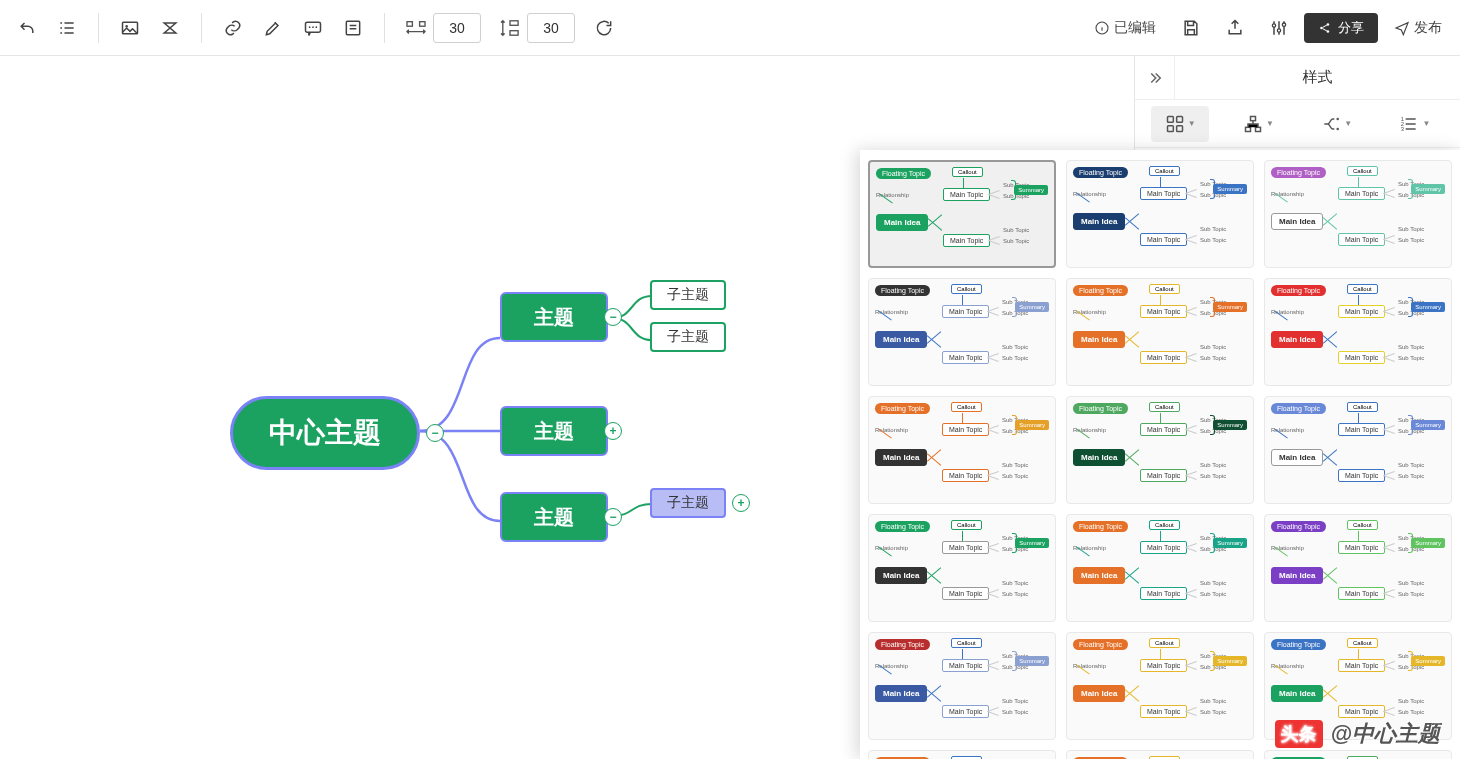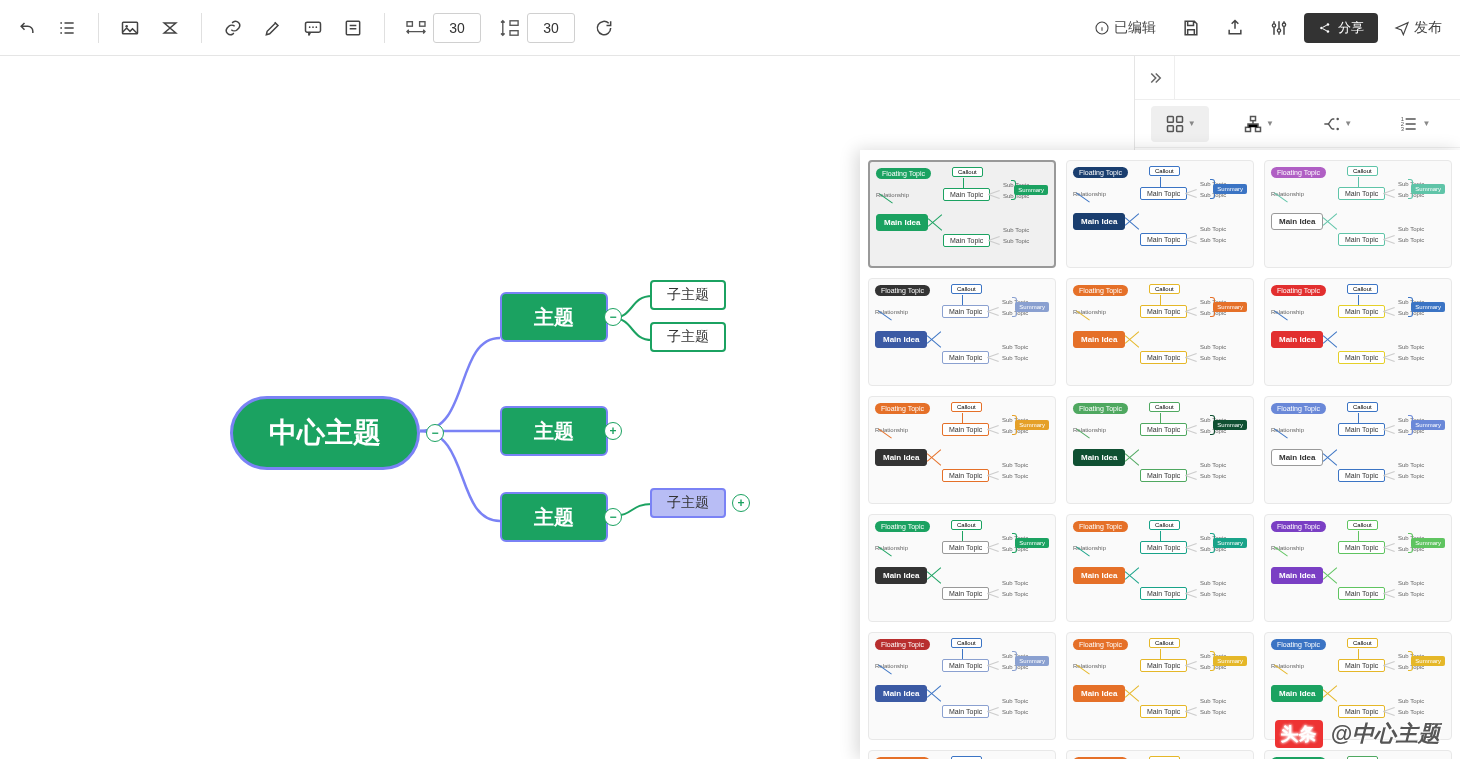--- a/index.html
+++ b/index.html
@@ -231,20 +231,21 @@
   </div>
 </div>
 
 <div class="sidebar">
   <div class="sidebar-header">
     <div class="sidebar-collapse">
       <svg viewBox="0 0 24 24" width="18" height="18">
           <path fill="none" stroke="currentColor" stroke-width="2" d="M7 6l6 6-6 6M13 6l6 6-6 6"></path>
         </svg>
     </div>
+    <div class="sidebar-title">样式</div>
   </div>
   <div class="style-tabs">
     <div class="style-tab active">
       <svg viewBox="0 0 24 24" width="20" height="20">
           <rect x="3" y="3" width="7" height="7" rx="1" fill="none" stroke="currentColor" stroke-width="1.8"></rect>
           <rect x="14" y="3" width="7" height="7" rx="1" fill="none" stroke="currentColor" stroke-width="1.8"></rect>
           <rect x="3" y="14" width="7" height="7" rx="1" fill="none" stroke="currentColor" stroke-width="1.8"></rect>
           <rect x="14" y="14" width="7" height="7" rx="1" fill="none" stroke="currentColor" stroke-width="1.8"></rect>
         </svg>
         <span class="caret">▼</span>

